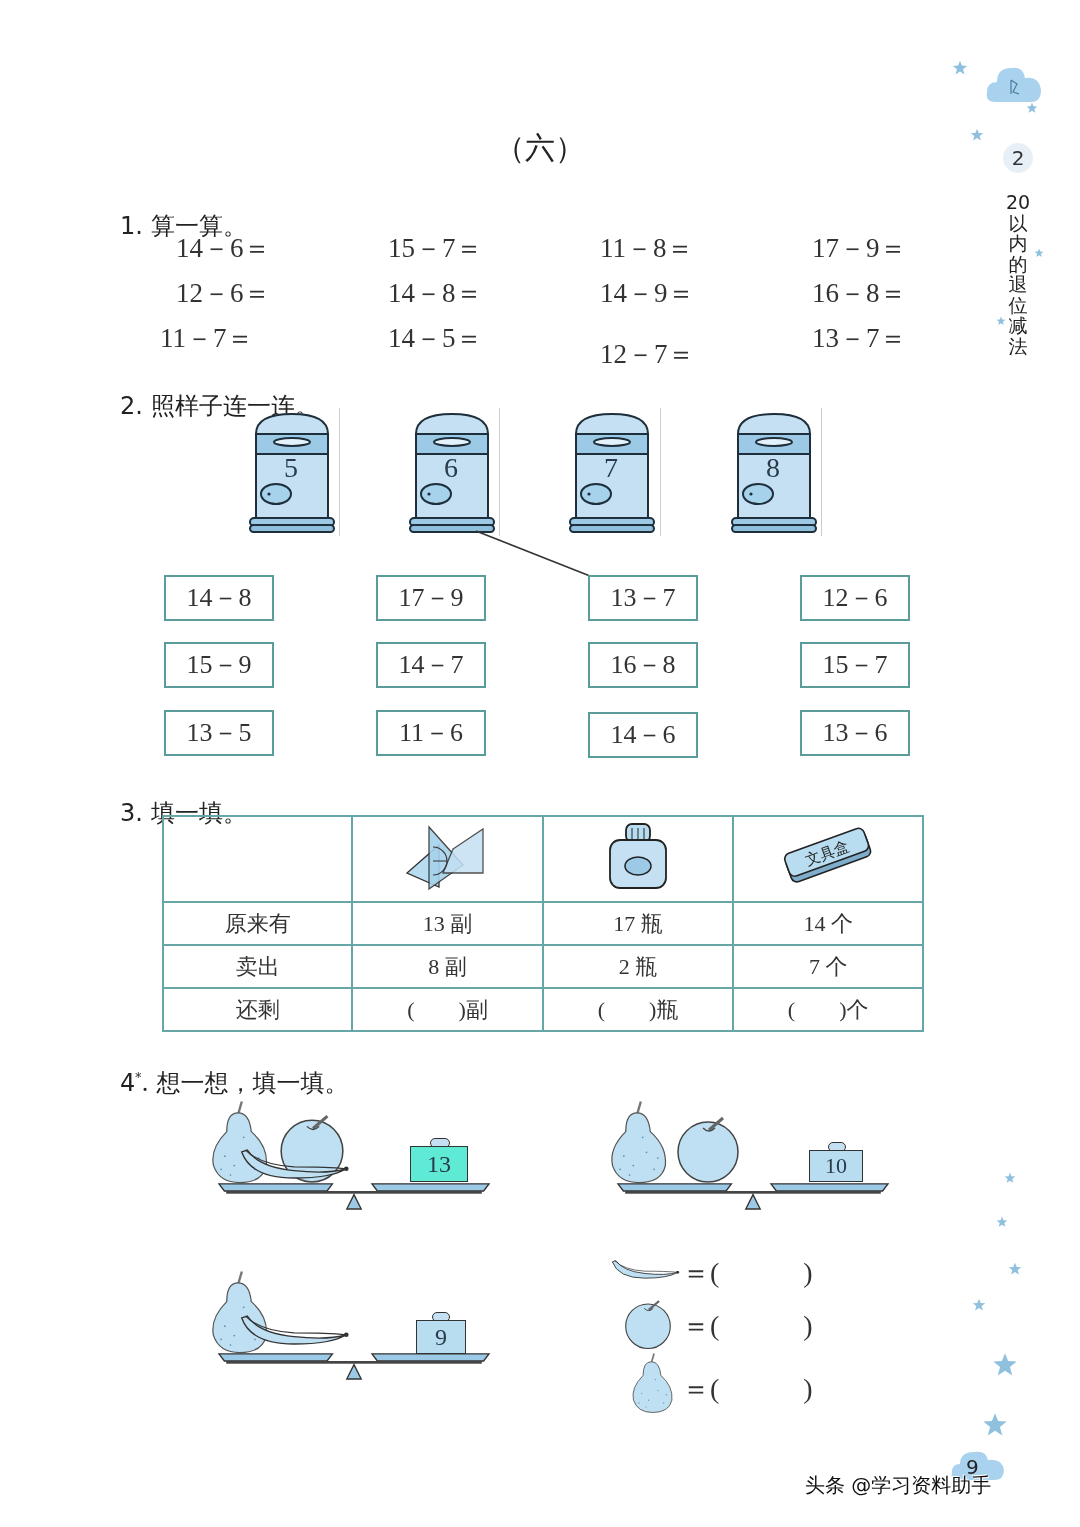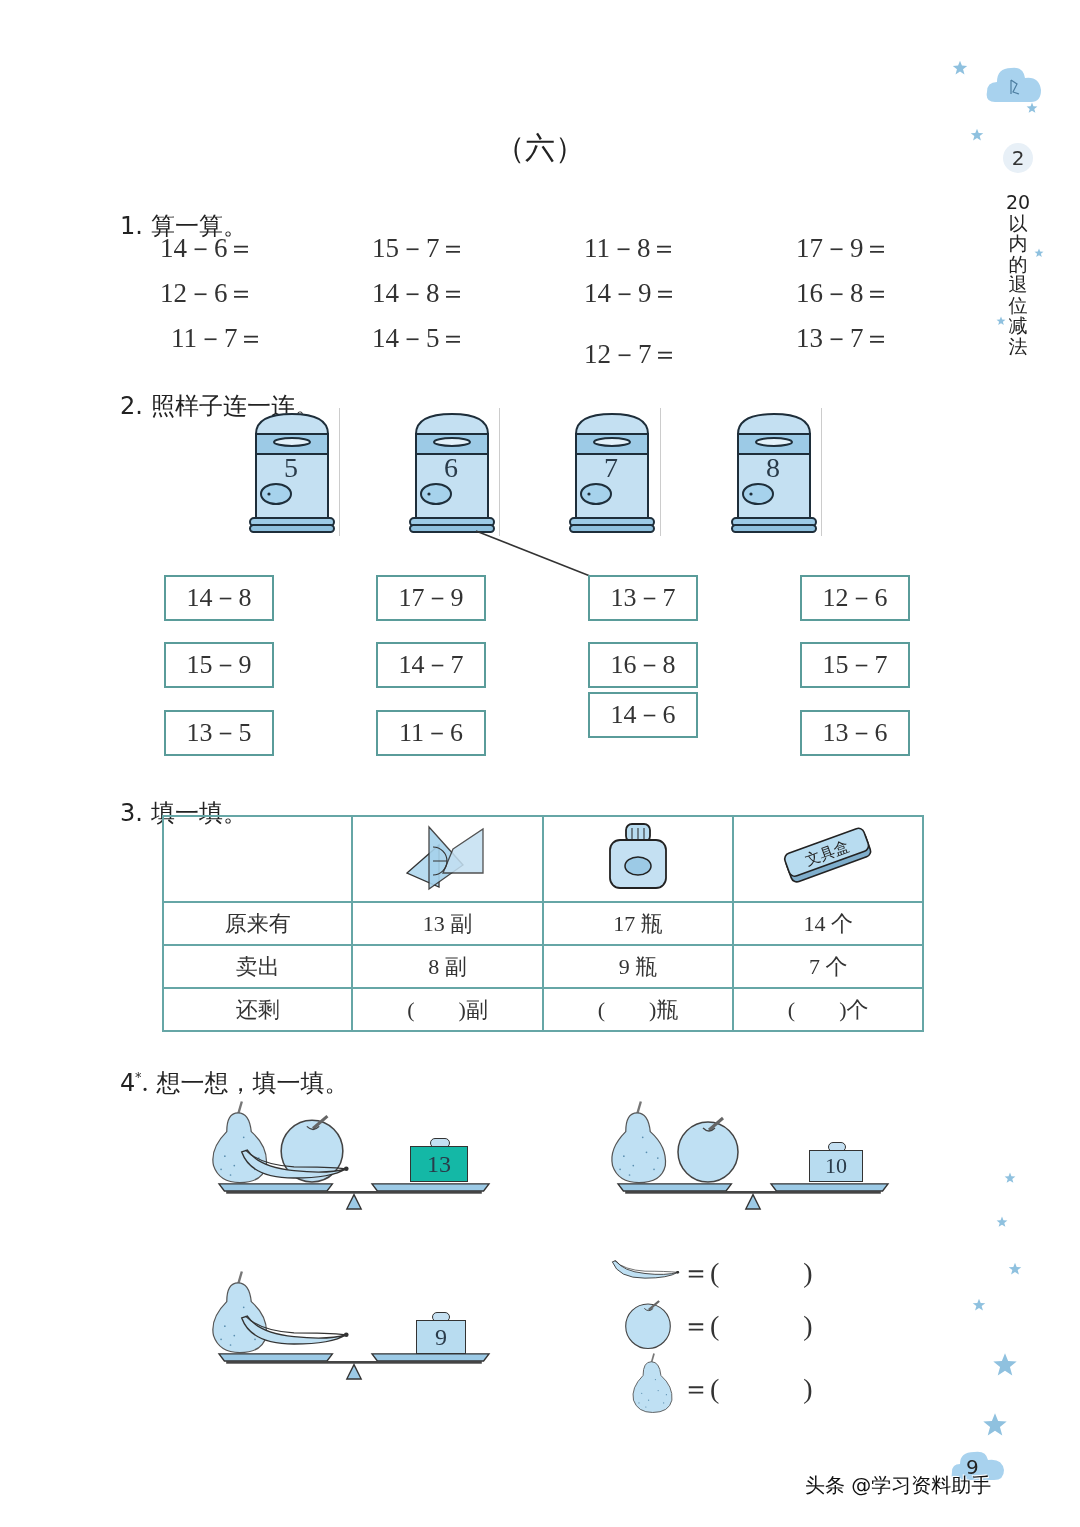--- a/index.html
+++ b/index.html
@@ -6,21 +6,21 @@
   body { width:1080px; height:1527px; background:#ffffff; position:relative; overflow:hidden;
          font-family:"DejaVu Serif", "Liberation Serif", serif; color:#222; }
   .abs { position:absolute; }
   .sans { font-family:"DejaVu Sans", "Liberation Sans", sans-serif; }
 
   .page-title { left:0; width:1080px; top:128px; text-align:center; font-size:30px; font-family:"DejaVu Sans", sans-serif; color:#222; }
 
   .q-heading { left:120px; font-size:24px; color:#222; white-space:nowrap;margin-top:22px; }
   .q-heading .num { font-family:"DejaVu Sans", "Liberation Sans", sans-serif; margin-right:8px; }
 
-  .calc-item { font-size:27px; font-family:"Liberation Serif", serif; color:#333; white-space:nowrap; }
+  .calc-item { font-size:27px; font-family:"Liberation Serif", serif; color:#333; white-space:nowrap;margin-left:16px; }
 
   .bank { position:absolute; width:88px; height:130px; }
   .bank-num { position:absolute; left:36px; top:44px; font-size:28px; font-family:"Liberation Serif", serif; color:#2a3b4a; }
 
   .expr-box { position:absolute; width:106px; height:42px; border:2.5px solid #5a9c9a; background:#fff;
               text-align:center; line-height:42px; font-size:26px; font-family:"Liberation Serif", serif; color:#333; }
 
   table.fill { position:absolute; left:162px; top:815px; width:762px; border-collapse:collapse; border:2.5px solid #66a6a6; }
   table.fill td { border:2px solid #66a6a6; text-align:center; font-size:22px; font-family:"Liberation Serif", "DejaVu Serif", serif; color:#333; padding:0; }
   table.fill tr.icon-row td { height:84px; }
@@ -124,21 +124,21 @@
 </div>
 <div>
   <div class="abs calc-item" style="left:160px;top:230px">14－6＝</div>
   <div class="abs calc-item" style="left:372px;top:230px">15－7＝</div>
   <div class="abs calc-item" style="left:584px;top:230px">11－8＝</div>
   <div class="abs calc-item" style="left:796px;top:230px">17－9＝</div>
   <div class="abs calc-item" style="left:160px;top:275px">12－6＝</div>
   <div class="abs calc-item" style="left:372px;top:275px">14－8＝</div>
   <div class="abs calc-item" style="left:584px;top:275px">14－9＝</div>
   <div class="abs calc-item" style="left:796px;top:275px">16－8＝</div>
-  <div class="abs calc-item" style="left:171px;top:320px">11－7＝</div>
+  <div class="abs calc-item" style="left:144px;top:320px">11－7＝</div>
   <div class="abs calc-item" style="left:372px;top:320px">14－5＝</div>
   <div class="abs calc-item" style="left:584px;top:336px">12－7＝</div>
   <div class="abs calc-item" style="left:796px;top:320px">13－7＝</div>
 </div>
 
 <div class="abs q-heading" style="top:368px">
   <span class="num">2.</span><span>照样子连一连。</span>
 </div>
 
 <div class="bank" style="left:248px;top:408px">
@@ -178,21 +178,21 @@
   <div class="expr-box" style="left:164px;top:575px">14－8</div>
   <div class="expr-box" style="left:376px;top:575px">17－9</div>
   <div class="expr-box" style="left:588px;top:575px">13－7</div>
   <div class="expr-box" style="left:800px;top:575px">12－6</div>
   <div class="expr-box" style="left:164px;top:642px">15－9</div>
   <div class="expr-box" style="left:376px;top:642px">14－7</div>
   <div class="expr-box" style="left:588px;top:642px">16－8</div>
   <div class="expr-box" style="left:800px;top:642px">15－7</div>
   <div class="expr-box" style="left:164px;top:710px">13－5</div>
   <div class="expr-box" style="left:376px;top:710px">11－6</div>
-  <div class="expr-box" style="left:588px;top:692px">14－6</div>
+  <div class="expr-box" style="left:588px;top:712px">14－6</div>
   <div class="expr-box" style="left:800px;top:710px">13－6</div>
 </div>
 
 <div class="abs q-heading" style="top:775px">
   <span class="num">3.</span><span>填一填。</span>
 </div>
 
 <table class="fill">
   <colgroup>
       <col style="width:190px">
@@ -235,21 +235,21 @@
   </tr>
   <tr class="data-row">
     <td>原来有</td>
     <td>13 副</td>
     <td>17 瓶</td>
     <td>14 个</td>
   </tr>
   <tr class="data-row">
     <td>卖出</td>
     <td>8 副</td>
-    <td>9 瓶</td>
+    <td>2 瓶</td>
     <td>7 个</td>
   </tr>
   <tr class="data-row">
     <td>还剩</td>
     <td>(　　)副</td>
     <td>(　　)瓶</td>
     <td>(　　)个</td>
   </tr>
 </tbody>
   </table>
@@ -266,21 +266,21 @@
       <use href="#apple-sym"></use>
     </svg>
   <svg class="abs" style="left:34px;top:48px" width="112" height="38">
       <use href="#banana-sym"></use>
     </svg>
   <svg class="abs" style="left:0;top:84px" width="300" height="36">
       <use href="#scale-sym"></use>
     </svg>
   <div class="abs" style="left:206px;top:40px;width:58px;height:44px">
     <div class="abs" style="left:20px;top:0;width:18px;height:8px;border:1.5px solid #333;border-radius:5px;background:#c4e0f2"></div>
-    <div class="abs" style="left:0;top:8px;width:56px;height:34px;border:1.5px solid #333;background:#14b8a6;text-align:center;line-height:34px;font-size:24px;font-family:'Liberation Serif',serif;color:#2a3b4a">13</div>
+    <div class="abs" style="left:0;top:8px;width:56px;height:34px;border:1.5px solid #333;background:#5eead4;text-align:center;line-height:34px;font-size:24px;font-family:'Liberation Serif',serif;color:#2a3b4a">13</div>
   </div>
 </div>
 
 <div class="abs" style="left:603px;top:1098px;width:300px;height:120px">
   <svg class="abs" style="left:2px;top:0" width="66" height="88">
       <use href="#pear-sym"></use>
     </svg>
   <svg class="abs" style="left:70px;top:16px" width="70" height="70">
       <use href="#apple-sym"></use>
     </svg>

